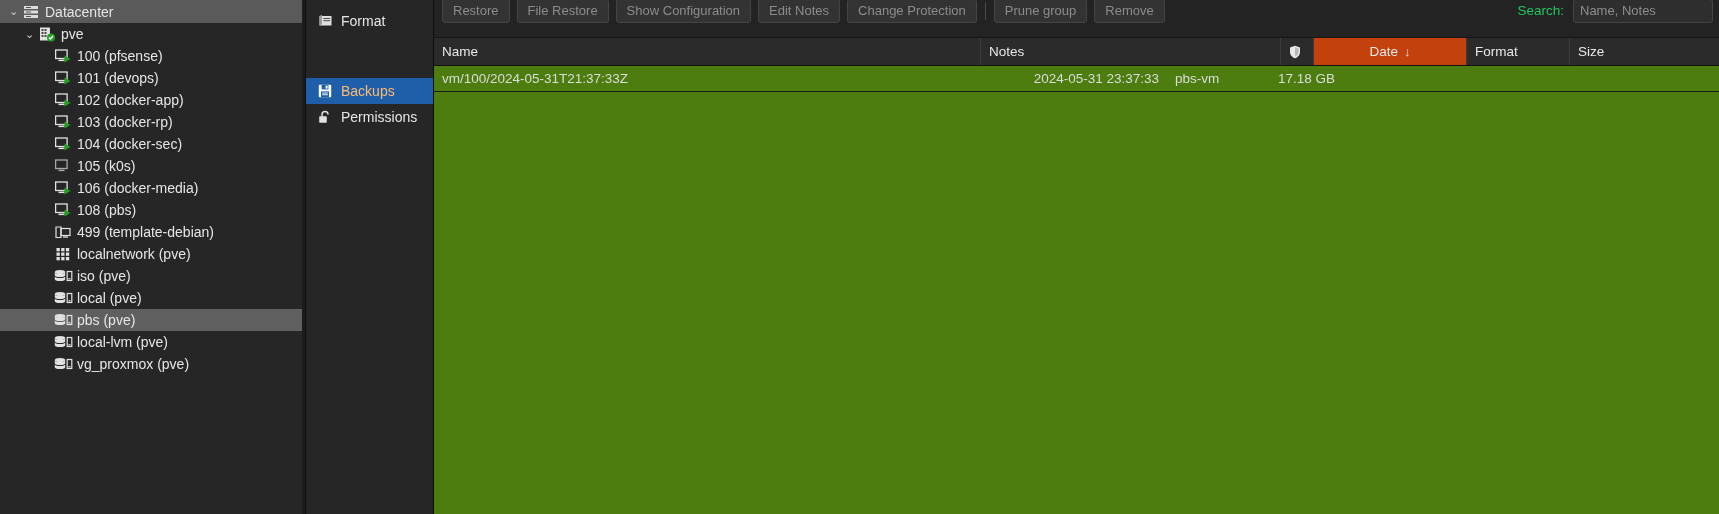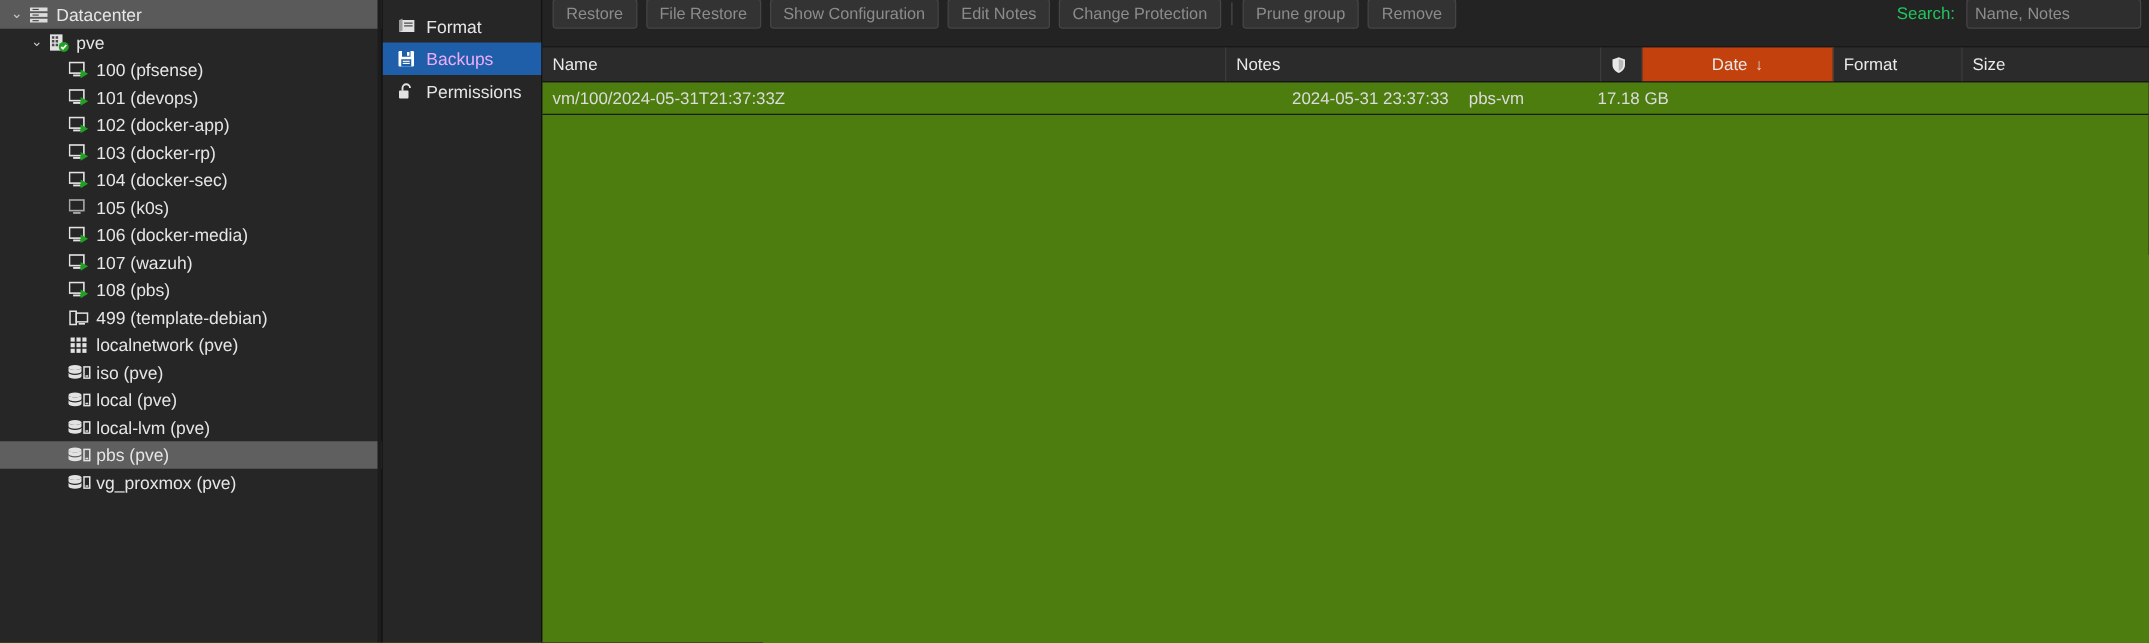--- a/index.html
+++ b/index.html
@@ -80,21 +80,21 @@
   }
   .nav-item {
     display: flex;
     align-items: center;
     height: 26px;
     padding-left: 10px;
     color: #e6e6e6;
     font-size: 14px;
     white-space: nowrap;
   }
-  .nav-item.active { background: #1f5fa9; color: #f0abfc; }
+  .nav-item.active { background: #1f5fa9; color: #fdba74; margin-top: 44px; }
   .nav-icon {
     width: 18px;
     flex: 0 0 18px;
     display: inline-flex;
     align-items: center;
     justify-content: center;
     margin-right: 7px;
   }
 
   
@@ -331,32 +331,20 @@
       <div class="tree-row">
         <span class="indent" style="width: 32px;"></span>
         <span class="twisty"></span>
         <span class="ticon">
           <svg width="17" height="14" viewBox="0 0 17 14">
             <rect x="0.6" y="1" width="11.5" height="8.5" fill="none" stroke="#e2e2e2" stroke-width="1.3"></rect>
             <rect x="3.5" y="10.6" width="6" height="1.5" fill="#e2e2e2"></rect>
             <path d="M9.5 6.5 L15.5 10 L9.5 13.5 Z" fill="#21a121"></path>
           </svg>
         </span>
-        <span class="tlabel">107 (wazuh)</span>
-      </div>
-      <div class="tree-row">
-        <span class="indent" style="width: 32px;"></span>
-        <span class="twisty"></span>
-        <span class="ticon">
-          <svg width="17" height="14" viewBox="0 0 17 14">
-            <rect x="0.6" y="1" width="11.5" height="8.5" fill="none" stroke="#e2e2e2" stroke-width="1.3"></rect>
-            <rect x="3.5" y="10.6" width="6" height="1.5" fill="#e2e2e2"></rect>
-            <path d="M9.5 6.5 L15.5 10 L9.5 13.5 Z" fill="#21a121"></path>
-          </svg>
-        </span>
         <span class="tlabel">108 (pbs)</span>
       </div>
       <div class="tree-row">
         <span class="indent" style="width: 32px;"></span>
         <span class="twisty"></span>
         <span class="ticon">
           <svg width="17" height="14" viewBox="0 0 17 14">
             <path d="M1 2 L1 12.5 L6 12.5 L6 2 Z" fill="none" stroke="#e2e2e2" stroke-width="1.2"></path>
             <rect x="6" y="3.5" width="9" height="7" fill="none" stroke="#e2e2e2" stroke-width="1.2"></rect>
             <rect x="8" y="11.4" width="5" height="1.3" fill="#e2e2e2"></rect>
@@ -409,51 +397,51 @@
               <ellipse cx="6" cy="3" rx="5.2" ry="2"></ellipse>
               <path d="M0.8 3 v3 a5.2 2 0 0 0 10.4 0 v-3 a5.2 2 0 0 1 -10.4 0 z"></path>
               <path d="M0.8 7 v3 a5.2 2 0 0 0 10.4 0 v-3 a5.2 2 0 0 1 -10.4 0 z"></path>
             </g>
             <rect x="13.2" y="2.5" width="4.6" height="9" fill="none" stroke="#e2e2e2" stroke-width="1.2"></rect>
             <rect x="14.4" y="9.2" width="2.2" height="1.2" fill="#e2e2e2"></rect>
           </svg>
         </span>
         <span class="tlabel">local (pve)</span>
       </div>
-      <div class="tree-row">
+      <div class="tree-row selected">
         <span class="indent" style="width: 32px;"></span>
         <span class="twisty"></span>
         <span class="ticon">
           <svg width="19" height="14" viewBox="0 0 19 14">
             <g fill="#e2e2e2">
               <ellipse cx="6" cy="3" rx="5.2" ry="2"></ellipse>
               <path d="M0.8 3 v3 a5.2 2 0 0 0 10.4 0 v-3 a5.2 2 0 0 1 -10.4 0 z"></path>
               <path d="M0.8 7 v3 a5.2 2 0 0 0 10.4 0 v-3 a5.2 2 0 0 1 -10.4 0 z"></path>
             </g>
             <rect x="13.2" y="2.5" width="4.6" height="9" fill="none" stroke="#e2e2e2" stroke-width="1.2"></rect>
             <rect x="14.4" y="9.2" width="2.2" height="1.2" fill="#e2e2e2"></rect>
           </svg>
         </span>
-        <span class="tlabel">local-lvm (pve)</span>
-      </div>
-      <div class="tree-row selected">
+        <span class="tlabel">pbs (pve)</span>
+      </div>
+      <div class="tree-row">
         <span class="indent" style="width: 32px;"></span>
         <span class="twisty"></span>
         <span class="ticon">
           <svg width="19" height="14" viewBox="0 0 19 14">
             <g fill="#e2e2e2">
               <ellipse cx="6" cy="3" rx="5.2" ry="2"></ellipse>
               <path d="M0.8 3 v3 a5.2 2 0 0 0 10.4 0 v-3 a5.2 2 0 0 1 -10.4 0 z"></path>
               <path d="M0.8 7 v3 a5.2 2 0 0 0 10.4 0 v-3 a5.2 2 0 0 1 -10.4 0 z"></path>
             </g>
             <rect x="13.2" y="2.5" width="4.6" height="9" fill="none" stroke="#e2e2e2" stroke-width="1.2"></rect>
             <rect x="14.4" y="9.2" width="2.2" height="1.2" fill="#e2e2e2"></rect>
           </svg>
         </span>
-        <span class="tlabel">pbs (pve)</span>
+        <span class="tlabel">local-lvm (pve)</span>
       </div>
       <div class="tree-row">
         <span class="indent" style="width: 32px;"></span>
         <span class="twisty"></span>
         <span class="ticon">
           <svg width="19" height="14" viewBox="0 0 19 14">
             <g fill="#e2e2e2">
               <ellipse cx="6" cy="3" rx="5.2" ry="2"></ellipse>
               <path d="M0.8 3 v3 a5.2 2 0 0 0 10.4 0 v-3 a5.2 2 0 0 1 -10.4 0 z"></path>
               <path d="M0.8 7 v3 a5.2 2 0 0 0 10.4 0 v-3 a5.2 2 0 0 1 -10.4 0 z"></path>

